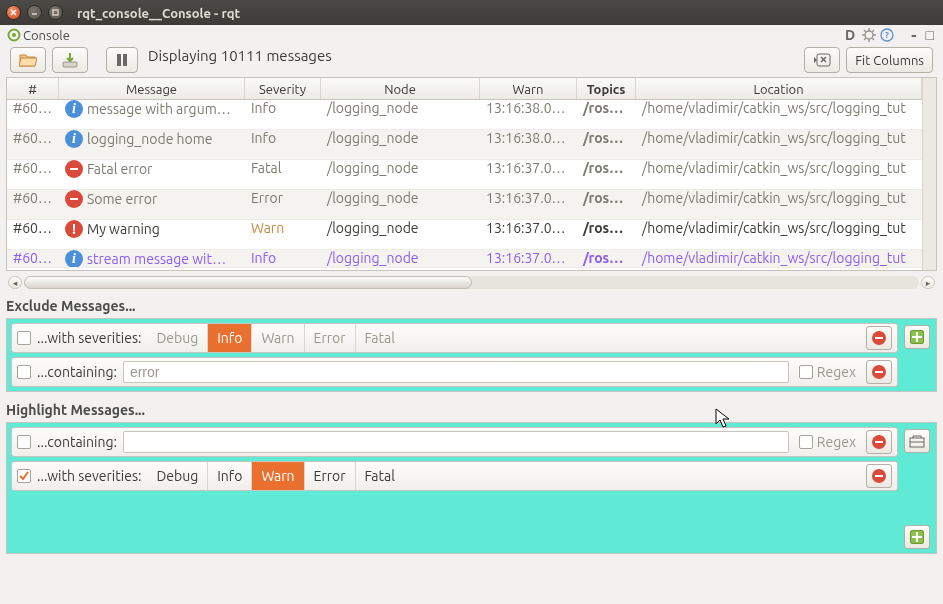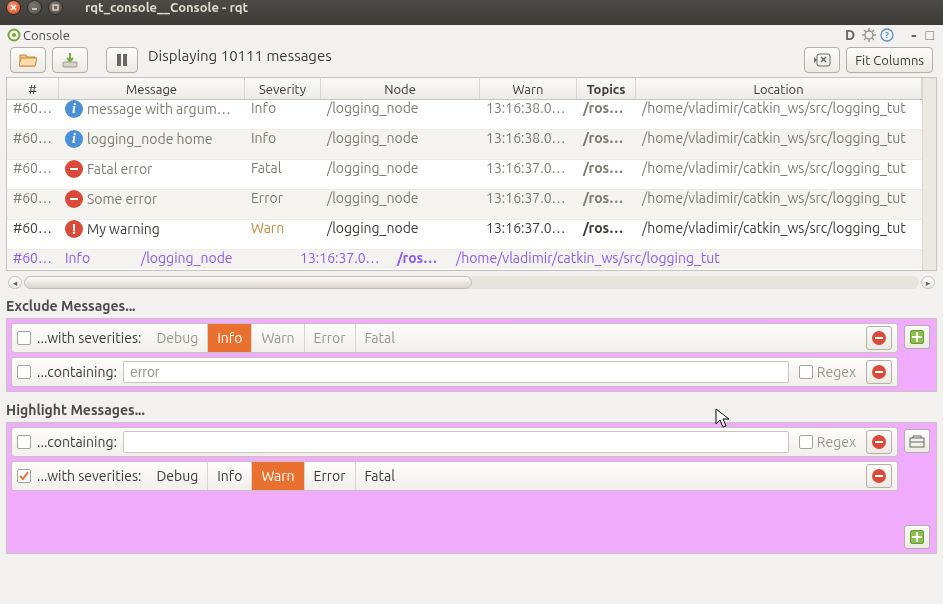--- a/index.html
+++ b/index.html
@@ -1,19 +1,19 @@
 <!DOCTYPE html>
 <html><head>
 <meta charset="utf-8">
 <style>
   * { box-sizing: border-box; margin:0; padding:0; }
   html,body { width:943px; height:604px; font-family:"Ubuntu","Liberation Sans",sans-serif; font-size:13px; background:#f2f1f0; overflow:hidden; }
 
   
-  .titlebar { height:25px; background:linear-gradient(#4b4a46,#3c3b37); display:flex; padding:0 6px; gap:22px; }
+  .titlebar { height:25px; background:linear-gradient(#4b4a46,#3c3b37); display:flex; align-items:center; padding:0 6px; gap:14px; }
   .wbtn { width:15px; height:15px; border-radius:50%; background:radial-gradient(circle at 35% 30%,#7a746a,#59544c); border:1px solid #2b2a27; display:inline-block; position:relative; }
   .wbtn.close{ background:radial-gradient(circle at 35% 30%,#f2916e,#dd4814); }
   .wbtn svg { position:absolute; inset:0; margin:auto; }
   .title { color:#dfdbd2; font-weight:bold; font-size:13px; }
   .winctrls { display:flex; gap:6px; }
 
   
   .menubar { height:20px; display:flex; align-items:center; padding:0 6px; color:#4c4c4c; justify-content:space-between; }
   .menubar-left { display:flex; align-items:center; gap:2px; }
   .menubar-right { display:flex; align-items:center; gap:3px; }
@@ -52,21 +52,21 @@
   .c-loc  { flex:1; }
   .vscroll { width:14px; background:#ece9e3; border-left:1px solid #d9d6cf; }
 
   .hscroll { height:15px; background:#f2f1f0; display:flex; align-items:center; padding:0 2px; margin:0 6px 4px; }
   .hscroll .arrow { width:14px; height:13px; border:1px solid #c8c4bd; border-radius:7px; background:linear-gradient(#fdfcfb,#ece9e3); display:flex; align-items:center; justify-content:center; font-size:9px; color:#6a6864;}
   .hscroll .track { flex:1; height:13px; background:#e7e4de; border-radius:7px; margin:0 2px; position:relative; }
   .hscroll .thumb { position:absolute; left:0; top:0; height:100%; width:50%; background:linear-gradient(#fdfcfb,#d8d4cc); border:1px solid #c2beb6; border-radius:7px;}
 
   
   .section-title { font-weight:bold; color:#4c4c4c; padding:4px 6px 4px; font-size:14px; }
-  .filters { margin:0 6px; border:1px solid #c8c4bd; background:#f0abfc; padding:4px; display:flex; gap:6px; align-items:stretch; }
+  .filters { margin:0 6px; border:1px solid #c8c4bd; background:#5eead4; padding:4px; display:flex; gap:6px; align-items:stretch; }
   .filters-rows { flex:1; display:flex; flex-direction:column; gap:4px; }
   .filters-side { width:28px; display:flex; flex-direction:column; justify-content:flex-start; gap:4px; padding-top:2px;}
   .filters.highlight .filters-side { justify-content:center; }
   .filters.highlight .filters-rows { min-height:122px; }
   .filter-row { display:flex; align-items:center; height:30px; border:1px solid #c8c4bd; border-radius:3px; background:linear-gradient(#fdfdfc,#f1efeb); padding:0 5px; gap:6px; }
   .chk { width:14px; height:14px; border:1px solid #a7a29a; border-radius:2px; background:#fff; display:inline-flex; align-items:center; justify-content:center; }
   .chk.checked { background:#fff; }
   .chk.checked svg { display:block; }
   .chk svg{ display:none; }
   .lbl { color:#3c3b37; font-size:14px; white-space:nowrap; }
@@ -263,20 +263,24 @@
               <span>My warning</span>
             </div>
       <div class="td c-sev warn-txt">Warn</div>
       <div class="td c-node blk-txt">/logging_node</div>
       <div class="td c-stmp blk-txt">13:16:37.05…</div>
       <div class="td c-top blk-txt">/rosout</div>
       <div class="td c-loc blk-txt">/home/vladimir/catkin_ws/src/logging_tut</div>
     </div>
           <div class="tr odd cut">
     <div class="td c-num">#6082</div>
+    <div class="td c-msg" style="display:flex;align-items:center;">
+              <span class="sev-icon sev-info"></span>
+              <span>stream message wit…</span>
+            </div>
     <div class="td c-sev">Info</div>
     <div class="td c-node">/logging_node</div>
     <div class="td c-stmp">13:16:37.05…</div>
     <div class="td c-top">/rosout</div>
     <div class="td c-loc">/home/vladimir/catkin_ws/src/logging_tut</div>
   </div>
         </div>
     </div>
     <div class="vscroll"></div>
   </div>

